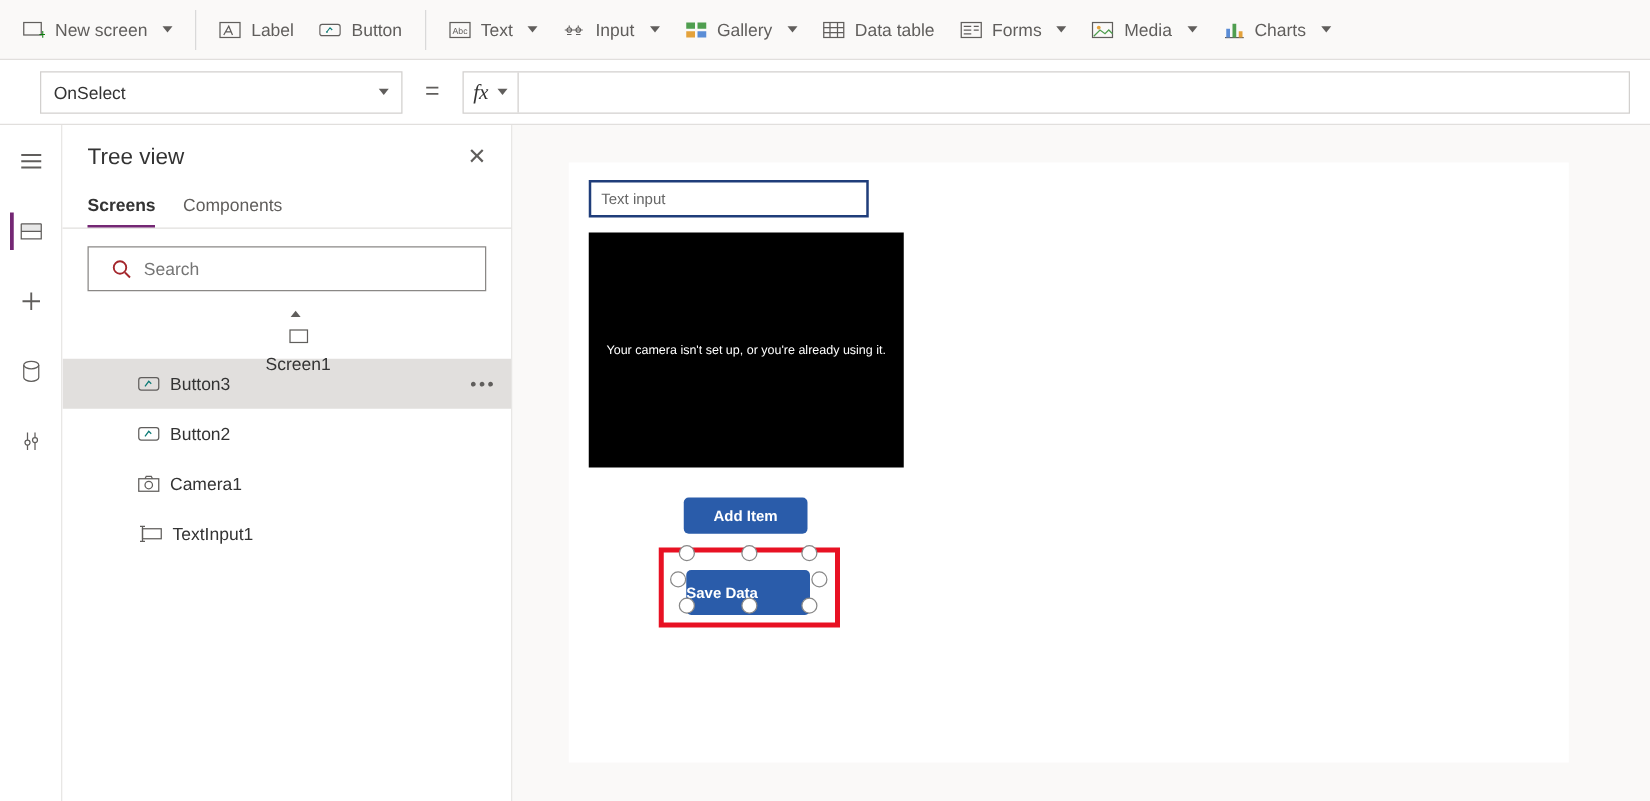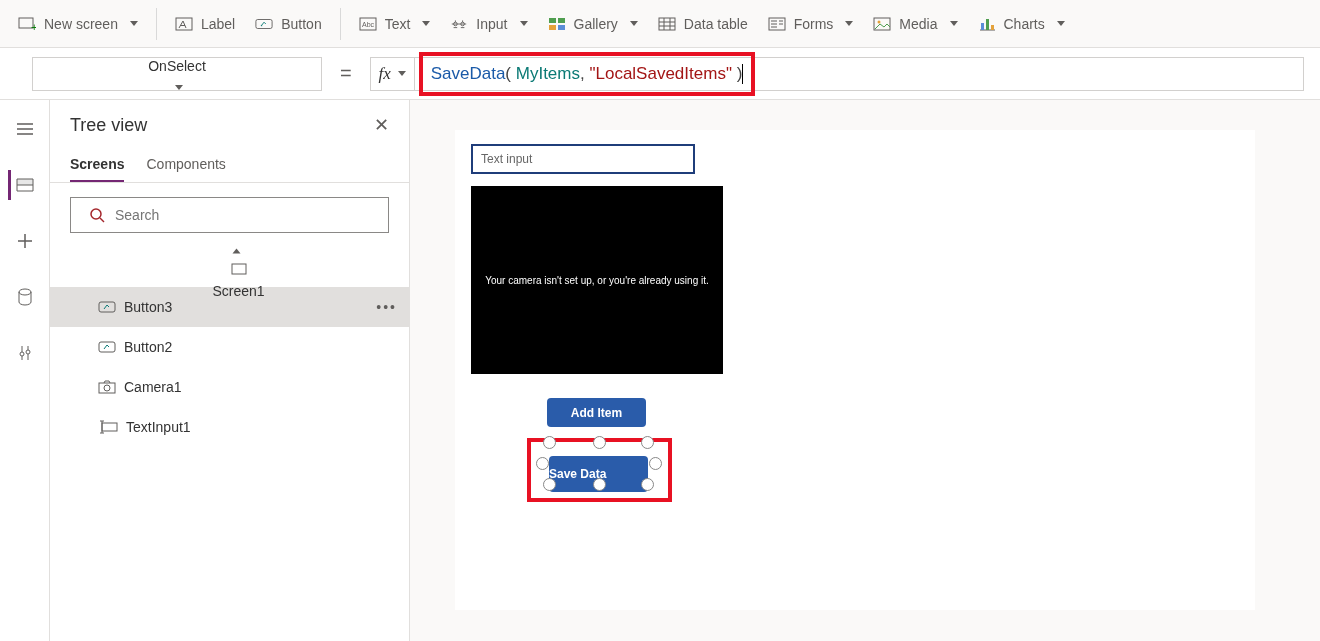--- a/index.html
+++ b/index.html
@@ -7,21 +7,21 @@
 
   
   .ribbon { height: 48px; background: #faf9f8; border-bottom: 1px solid #e1dfdd; display: flex; align-items: center; padding: 0 8px; gap: 0; }
   .ribbon .sep { width: 1px; height: 32px; background: #d9d9d9; margin: 0 8px; }
   .rib-btn { display: flex; align-items: center; gap: 8px; padding: 6px 10px; color: #605e5c; font-size: 14px; cursor: pointer; }
   .rib-ic { width: 18px; height: 18px; display: flex; align-items: center; justify-content: center; }
   .chev { width: 0; height: 0; border-left: 4px solid transparent; border-right: 4px solid transparent; border-top: 5px solid #605e5c; margin-left: 4px; }
 
   
   .formula-row { height: 52px; border-bottom: 1px solid #e1dfdd; display: flex; align-items: center; padding: 0 16px 0 32px; gap: 12px; }
-  .prop-dd { width: 290px; height: 34px; border: 1px solid #d2d0ce; display: flex; align-items: center; padding: 0 10px; font-size: 14px; background: #fff; justify-content: space-between; flex-direction: column; }
+  .prop-dd { width: 290px; height: 34px; border: 1px solid #d2d0ce; display: flex; align-items: center; padding: 0 10px; font-size: 14px; background: #fff; justify-content: space-between; }
   .eq { font-size: 20px; color: #605e5c; padding: 0 6px; }
   .fx-group { display: flex; align-items: center; border: 1px solid #d2d0ce; height: 34px; flex: 1; }
   .fx-lbl { width: 44px; display: flex; align-items: center; justify-content: center; gap: 3px; border-right: 1px solid #d2d0ce; font-style: italic; height: 100%; }
   .fx-lbl .fx-text { font-family: "Times New Roman", serif; font-size: 17px; }
   .formula-hl { border: 4px solid #e81123; padding: 2px 8px; height: 44px; display: flex; align-items: center; font-family: Consolas, monospace; font-size: 17px; margin-left: 4px; }
   .tok-fn { color: #1a5aa8; }
   .tok-paren { color: #444; }
   .tok-id { color: #0b7a75; }
   .tok-str { color: #a31515; }
   .cursor-bar { width: 1px; height: 20px; background: #000; display: inline-block; vertical-align: middle; }
@@ -39,21 +39,21 @@
   .tree-tabs { display: flex; gap: 22px; padding: 6px 20px 0 20px; border-bottom: 1px solid #e1dfdd; }
   .tree-tab { padding: 8px 0; font-size: 14px; color: #605e5c; cursor: pointer; }
   .tree-tab.active { color: #333; font-weight: 600; border-bottom: 2px solid #742774; }
   .search-wrap { padding: 14px 20px; }
   .search { height: 36px; border: 1px solid #8a8886; display: flex; align-items: center; padding: 0 18px; gap: 10px; }
   .search input { border: none; outline: none; font-size: 14px; flex: 1; }
 
   .tree-list { flex: 1; overflow: auto; }
   .tree-item { display: flex; align-items: center; height: 40px; padding: 0 12px 0 20px; font-size: 14px; cursor: pointer; gap: 8px; }
   .tree-item.indent1 { padding-left: 30px; flex-direction: column; }
-  .tree-item.indent2 { padding-left: 48px; }
+  .tree-item.indent2 { padding-left: 60px; }
   .tree-item.selected { background: #e1dfdd; }
   .tree-item .spacer { flex: 1; }
   .dots { color: #605e5c; letter-spacing: 2px; }
   .chev-r { width: 0; height: 0; border-top: 4px solid transparent; border-bottom: 4px solid transparent; border-right: 5px solid #605e5c; transform: rotate(-45deg); }
 
   .canvas-area { flex: 1; background: #faf9f8; display: flex; justify-content: flex-start; padding: 30px 0 0 45px; }
   .canvas { width: 800px; height: 480px; background: #fff; position: relative; }
 
   .ti { position: absolute; left: 16px; top: 14px; width: 224px; height: 30px; border: 2px solid #1f3d7a; display: flex; align-items: center; padding: 0 8px; font-size: 12px; color: #666; }
   .cam { position: absolute; left: 16px; top: 56px; width: 252px; height: 188px; background: #000; color: #fff; display: flex; align-items: center; justify-content: center; font-size: 10px; text-align: center; }
@@ -178,29 +178,20 @@
 <div class="formula-row">
   <div class="prop-dd">
     <span>OnSelect</span>
     <span class="chev"></span>
   </div>
   <span class="eq">=</span>
   <div class="fx-group">
     <div class="fx-lbl">
       <span class="fx-text">fx</span>
       <span class="chev"></span>
-    </div>
-    <div class="formula-hl">
-      <span class="tok-fn">SaveData</span>
-        <span class="tok-paren">(&nbsp;</span>
-        <span class="tok-id">MyItems</span>
-        <span class="tok-paren">,&nbsp;</span>
-        <span class="tok-str">"LocalSavedItems"</span>
-        <span class="tok-paren">&nbsp;)</span>
-        <span class="cursor-bar"></span>
     </div>
   </div>
 </div>
 
 <div class="main">
   <div class="rail">
     <div class="rail-btn">
       <svg width="18" height="14" viewBox="0 0 18 14">
           <path d="M1 2 H17 M1 7 H17 M1 12 H17" stroke="#605e5c" stroke-width="1.5"></path>
         </svg>

